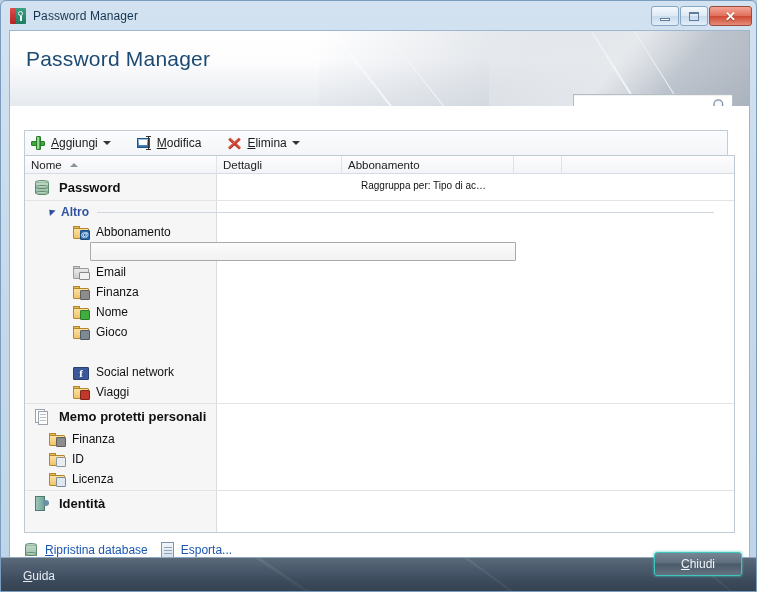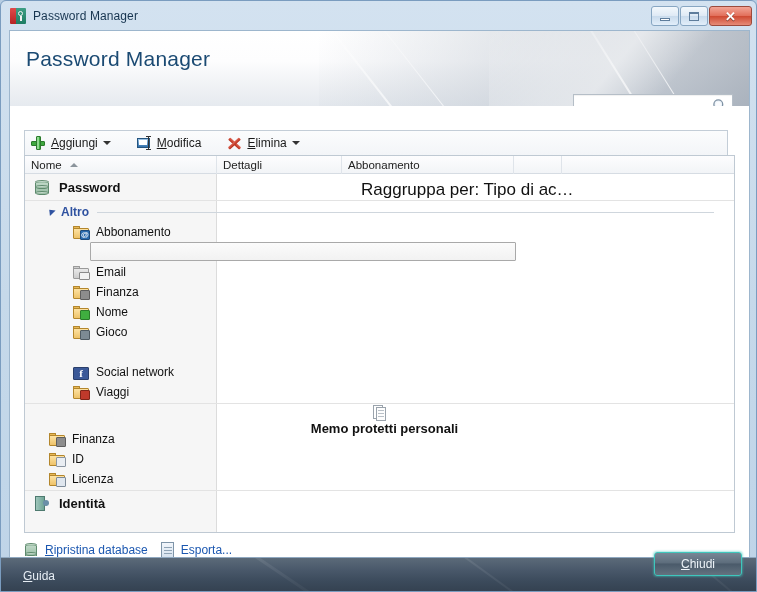--- a/index.html
+++ b/index.html
@@ -204,21 +204,21 @@
   .row.top .rlabel { font-weight: bold; font-size: 13px; color:#111; }
   .rowsep { position:absolute; left:0; width:709px; height:1px; background:#e3e3e3; }
 
   .groupline { position:absolute; height:1px; background:#cfd6dd; }
   .grouplabel { font-size:12px; font-weight:bold; color:#2f52a0; }
   .gtri { width:0;height:0;margin-right:6px;
     border-left:4px solid transparent;border-right:4px solid transparent;
     border-bottom:5px solid #2f52a0; transform: rotate(-45deg); }
 
   .desc-cell {
-    position:absolute; font-size:17px; color:#111; white-space:nowrap;text-align:right;
+    position:absolute; font-size:10px; color:#111; white-space:nowrap;text-align:right;
   }
 
   #sel-box {
     position:absolute;
     border:1px solid #a9a9a9;
     background: linear-gradient(to bottom,#fbfbfb,#f2f2f2);
     border-radius:1px;
   }
 
   
@@ -493,21 +493,21 @@
                 <span class="tab"></span>
                 <span class="body"></span>
               <span class="emb" style="background:#c0392b;border:1px solid #7f2519;"></span>
               </span>
           </span>
           <span class="rlabel">Viaggi</span>
         </div>
 
         <div class="rowsep" style="top:229px;"></div>
 
-        <div class="row top" style="top:230px;height:24px;padding-left:10px;flex-direction:column;">
+        <div class="row top" style="top:230px;height:24px;padding-left:10px;">
           <span class="ricon" style="width:16px;height:17px;margin-right:8px;">
             <span class="noti">
               <span class="p1"></span>
                 <span class="p2"></span>
               <span class="ln" style="top:5px;"></span>
                 <span class="ln" style="top:8px;"></span>
                 <span class="ln" style="top:11px;"></span>
             </span>
           </span>
           <span class="rlabel">Memo protetti personali</span>

